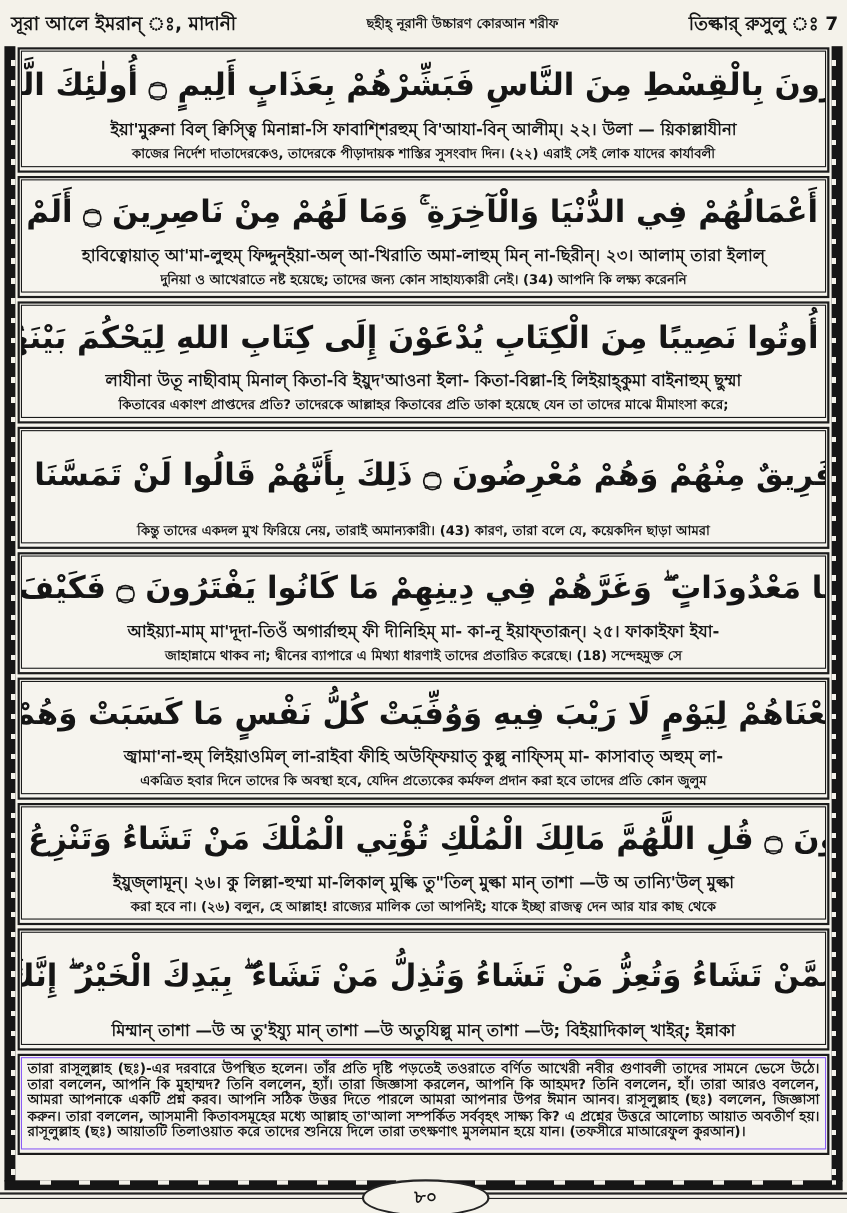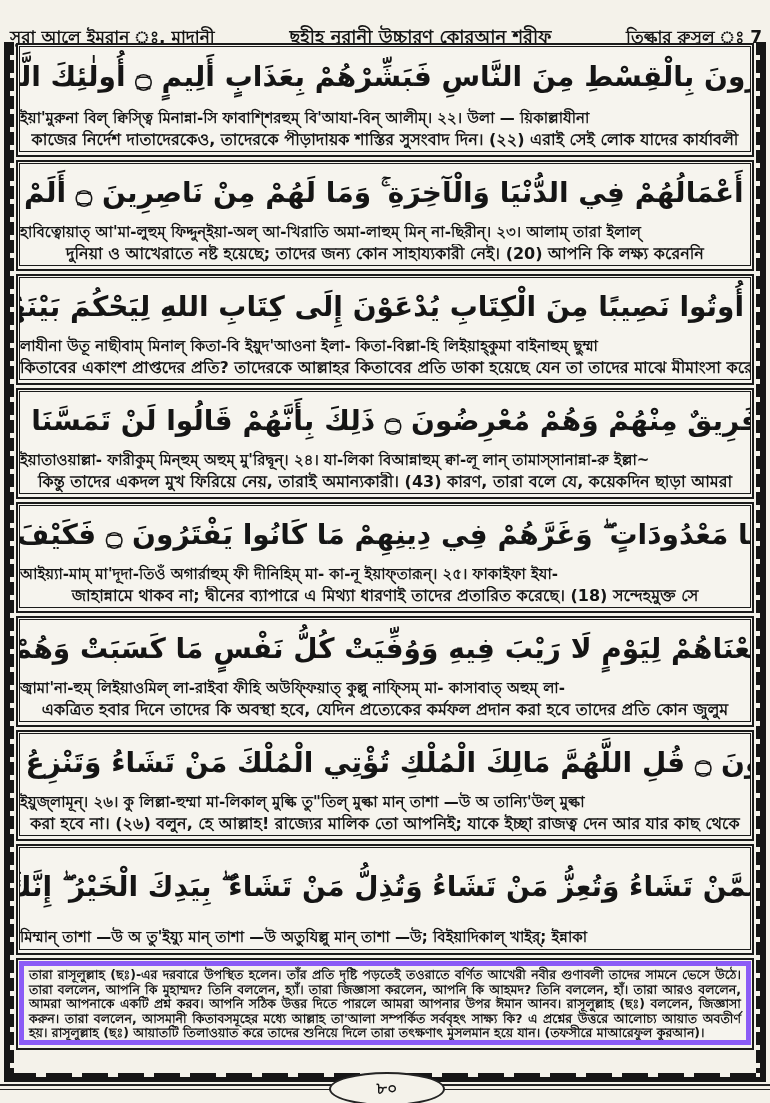--- a/index.html
+++ b/index.html
@@ -4,22 +4,22 @@
 <style>
   html,body{margin:0;padding:0;}
   body{
     width:770px;height:1103px;position:relative;overflow:hidden;
     background:#f4f2ea;color:#151515;
     font-family:"DejaVu Sans","Liberation Sans",sans-serif;
   }
   
   .hdr{position:absolute;left:10px;right:8px;top:6px;height:32px;
     display:flex;justify-content:space-between;align-items:center;
-    font-weight:bold;font-size:17px;margin-top:16px;}
-  .hdr .c{font-size:18px;}
+    font-weight:bold;font-size:17px;}
+  .hdr .c{font-size:12px;}
   
   .frame{position:absolute;left:4px;top:42px;width:762px;height:1040px;}
   .edge{position:absolute;background:#161616;}
   .edge-left{left:0;top:0;bottom:8px;width:10px;}
   .edge-right{right:0;top:0;bottom:8px;width:10px;}
   .edge-left::after,.edge-right::after{content:"";position:absolute;top:0;bottom:0;width:4px;
     background:repeating-linear-gradient(180deg,rgba(0,0,0,0) 0 13px,#f4f2ea 13px 18px);}
   .edge-left::after{right:0;}
   .edge-right::after{left:0;}
   .edge-bottom{left:0;right:0;bottom:0;height:9px;}
@@ -29,27 +29,27 @@
   
   .block{border:2px solid #1b1b1b;height:111px;box-sizing:border-box;
     background:#f6f4ee;margin-bottom:3px;}
   .block.first{height:114px;}
   .block-inner{border:1px solid #1b1b1b;margin:1px;height:calc(100% - 4px);
     box-sizing:border-box;display:flex;flex-direction:column;overflow:hidden;}
   .arabic-line{flex:1;direction:rtl;unicode-bidi:bidi-override;direction:rtl;unicode-bidi:normal;
     text-align:center;font-size:28px;font-weight:bold;line-height:1.0;
     display:flex;align-items:center;justify-content:center;white-space:nowrap;
     font-family:"DejaVu Sans",sans-serif;letter-spacing:1px;}
-  .translit-line{height:23px;text-align:left;font-weight:bold;font-size:15px;
+  .translit-line{height:23px;text-align:center;font-weight:bold;font-size:15px;
     line-height:23px;white-space:nowrap;overflow:hidden;}
-  .translation-line{height:21px;text-align:center;font-weight:bold;font-size:16px;
+  .translation-line{height:21px;text-align:center;font-weight:bold;font-size:12px;
     line-height:20px;white-space:nowrap;overflow:hidden;}
   
   .footnote-box{border:2px solid #1b1b1b;height:92px;box-sizing:border-box;background:#f6f4ee;}
-  .footnote-inner{border:5px solid #8b5cf6;margin:1px;height:calc(100% - 4px);
+  .footnote-inner{border:1px solid #8b5cf6;margin:1px;height:calc(100% - 4px);
     box-sizing:border-box;padding:2px 5px;overflow:hidden;}
   .footnote-text{font-size:12.5px;font-weight:bold;line-height:1.16;text-align:justify;}
   
   .pageline{position:absolute;left:0;right:0;top:1084px;height:3px;
     border-top:2px solid #242424;border-bottom:1px solid #242424;}
   .pagenum{position:absolute;left:329px;top:1072px;width:112px;height:30px;
     border:2px solid #242424;border-radius:50%;background:#f4f2ea;
     display:flex;align-items:center;justify-content:center;
     font-size:16px;font-weight:bold;z-index:2;}
 </style>
@@ -74,36 +74,35 @@
         <div class="arabic-line">يَأْمُرُونَ بِالْقِسْطِ مِنَ النَّاسِ فَبَشِّرْهُمْ بِعَذَابٍ أَلِيمٍ ۝ أُولٰئِكَ الَّذِينَ</div>
         <div class="translit-line">ইয়া'মুরুনা বিল্ ক্বিস্ত্বি মিনান্না-সি ফাবাশ্শিরহুম্ বি'আযা-বিন্ আলীম্। ২২। উলা — য়িকাল্লাযীনা</div>
         <div class="translation-line">কাজের নির্দেশ দাতাদেরকেও, তাদেরকে পীড়াদায়ক শাস্তির সুসংবাদ দিন। (২২) এরাই সেই লোক যাদের কার্যাবলী</div>
       </div>
     </div>
 
     <div class="block">
       <div class="block-inner">
         <div class="arabic-line">حَبِطَتْ أَعْمَالُهُمْ فِي الدُّنْيَا وَالْآخِرَةِ ۚ وَمَا لَهُمْ مِنْ نَاصِرِينَ ۝ أَلَمْ تَرَ إِلَى</div>
         <div class="translit-line">হাবিত্বোয়াত্ আ'মা-লুহুম্ ফিদ্দুন্ইয়া-অল্ আ-খিরাতি অমা-লাহুম্ মিন্ না-ছিরীন্। ২৩। আলাম্ তারা ইলাল্</div>
-        <div class="translation-line">দুনিয়া ও আখেরাতে নষ্ট হয়েছে; তাদের জন্য কোন সাহায্যকারী নেই। (20) আপনি কি লক্ষ্য করেননি</div>
+        <div class="translation-line">দুনিয়া ও আখেরাতে নষ্ট হয়েছে; তাদের জন্য কোন সাহায্যকারী নেই। (34) আপনি কি লক্ষ্য করেননি</div>
       </div>
     </div>
 
     <div class="block">
       <div class="block-inner">
         <div class="arabic-line">الَّذِينَ أُوتُوا نَصِيبًا مِنَ الْكِتَابِ يُدْعَوْنَ إِلَى كِتَابِ اللهِ لِيَحْكُمَ بَيْنَهُمْ ثُمَّ</div>
         <div class="translit-line">লাযীনা উতূ নাছীবাম্ মিনাল্ কিতা-বি ইয়ুদ'আওনা ইলা- কিতা-বিল্লা-হি লিইয়াহ্কুমা বাইনাহুম্ ছুম্মা</div>
         <div class="translation-line">কিতাবের একাংশ প্রাপ্তদের প্রতি? তাদেরকে আল্লাহর কিতাবের প্রতি ডাকা হয়েছে যেন তা তাদের মাঝে মীমাংসা করে;</div>
       </div>
     </div>
 
     <div class="block">
       <div class="block-inner">
         <div class="arabic-line">يَتَوَلَّى فَرِيقٌ مِنْهُمْ وَهُمْ مُعْرِضُونَ ۝ ذَلِكَ بِأَنَّهُمْ قَالُوا لَنْ تَمَسَّنَا النَّارُ إِلَّا</div>
-        <div class="translit-line">ইয়াতাওয়াল্লা- ফারীকুম্ মিন্হুম্ অহুম্ মু'রিদ্বূন্। ২৪। যা-লিকা বিআন্নাহুম্ ক্বা-লূ লান্ তামাস্সানান্না-রু ইল্লা~</div>
         <div class="translation-line">কিন্তু তাদের একদল মুখ ফিরিয়ে নেয়, তারাই অমান্যকারী। (43) কারণ, তারা বলে যে, কয়েকদিন ছাড়া আমরা</div>
       </div>
     </div>
 
     <div class="block">
       <div class="block-inner">
         <div class="arabic-line">أَيَّامًا مَعْدُودَاتٍ ۖ وَغَرَّهُمْ فِي دِينِهِمْ مَا كَانُوا يَفْتَرُونَ ۝ فَكَيْفَ إِذَا</div>
         <div class="translit-line">আইয়্যা-মাম্ মা'দূদা-তিওঁ অগার্রাহুম্ ফী দীনিহিম্ মা- কা-নূ ইয়াফ্তারূন্। ২৫। ফাকাইফা ইযা-</div>
         <div class="translation-line">জাহান্নামে থাকব না; দ্বীনের ব্যাপারে এ মিথ্যা ধারণাই তাদের প্রতারিত করেছে। (18) সন্দেহমুক্ত সে</div>
       </div>

